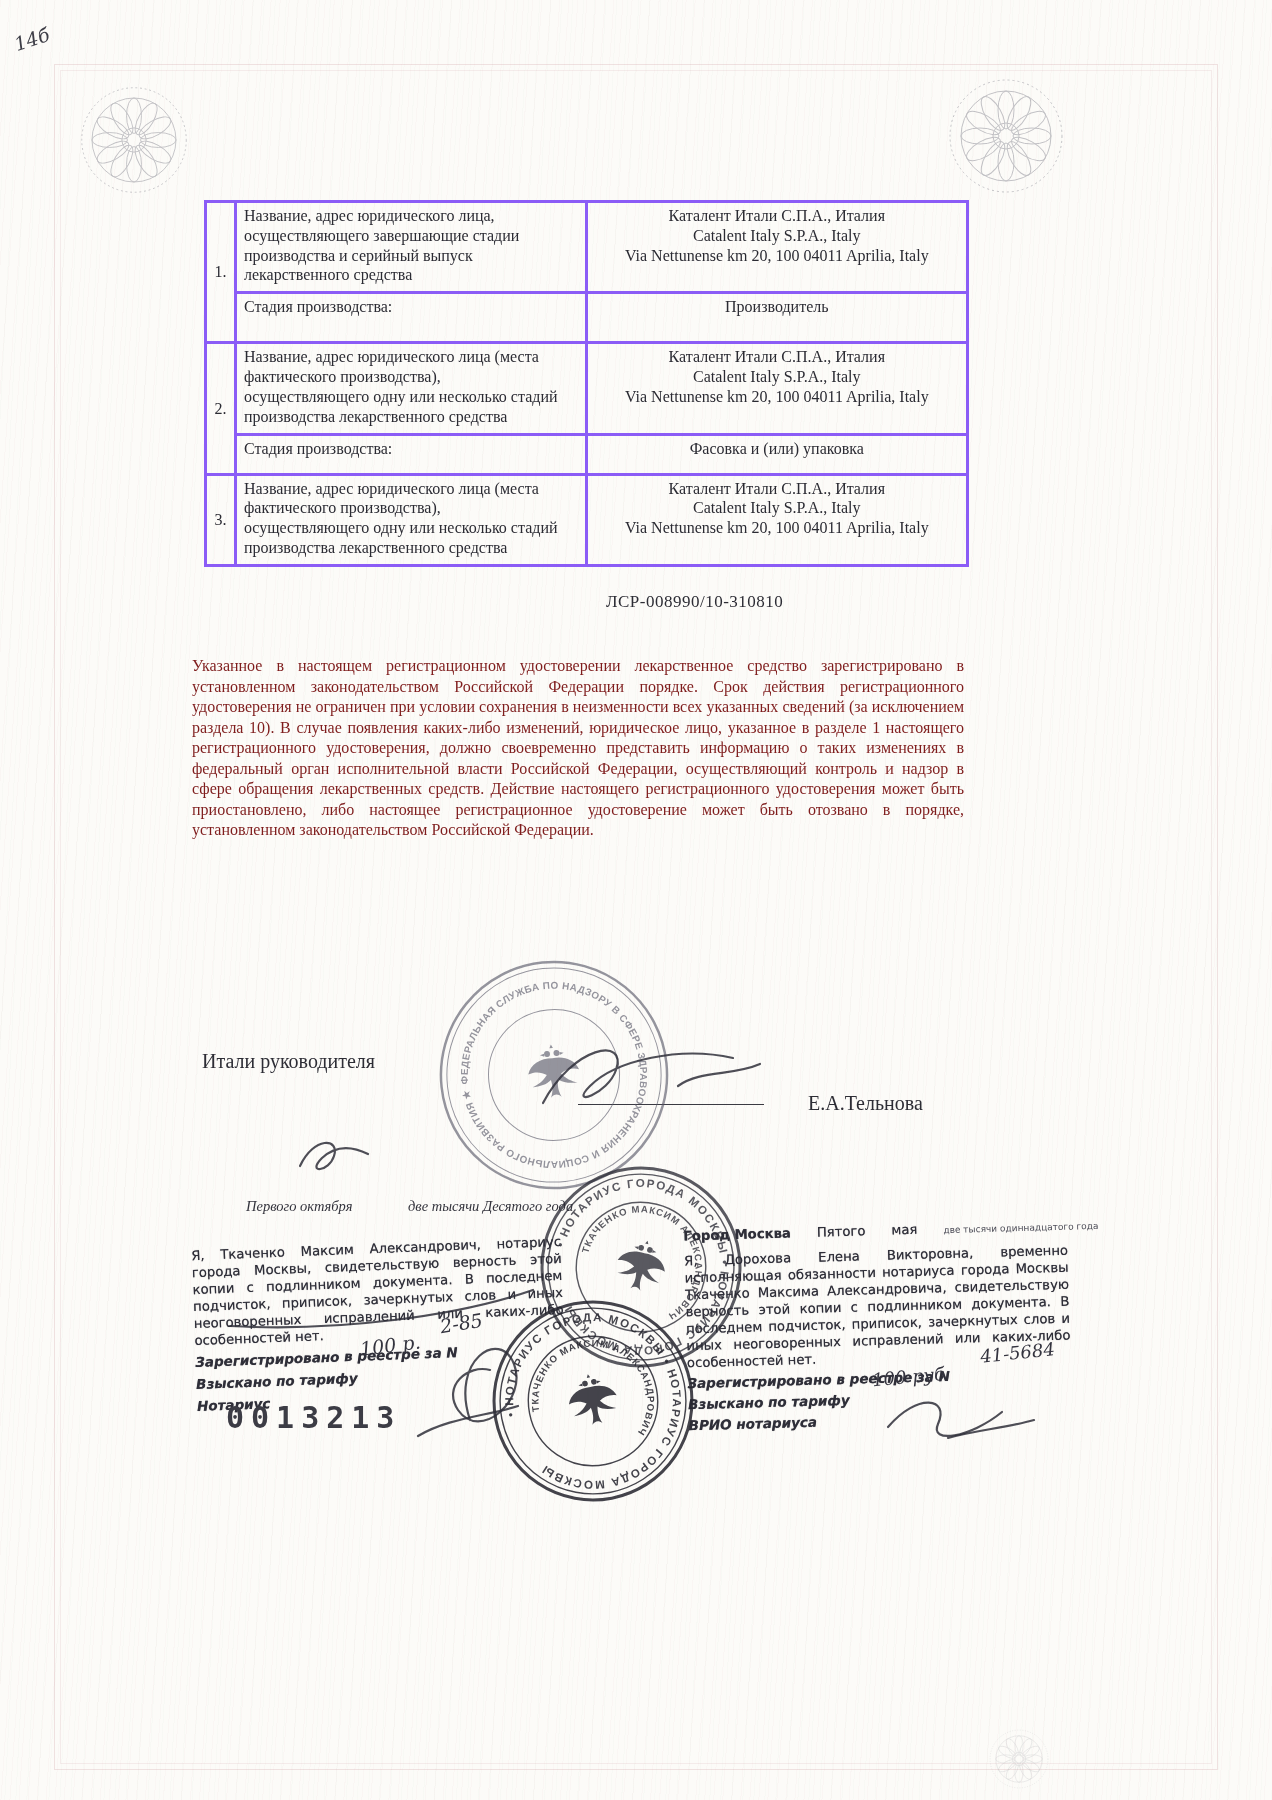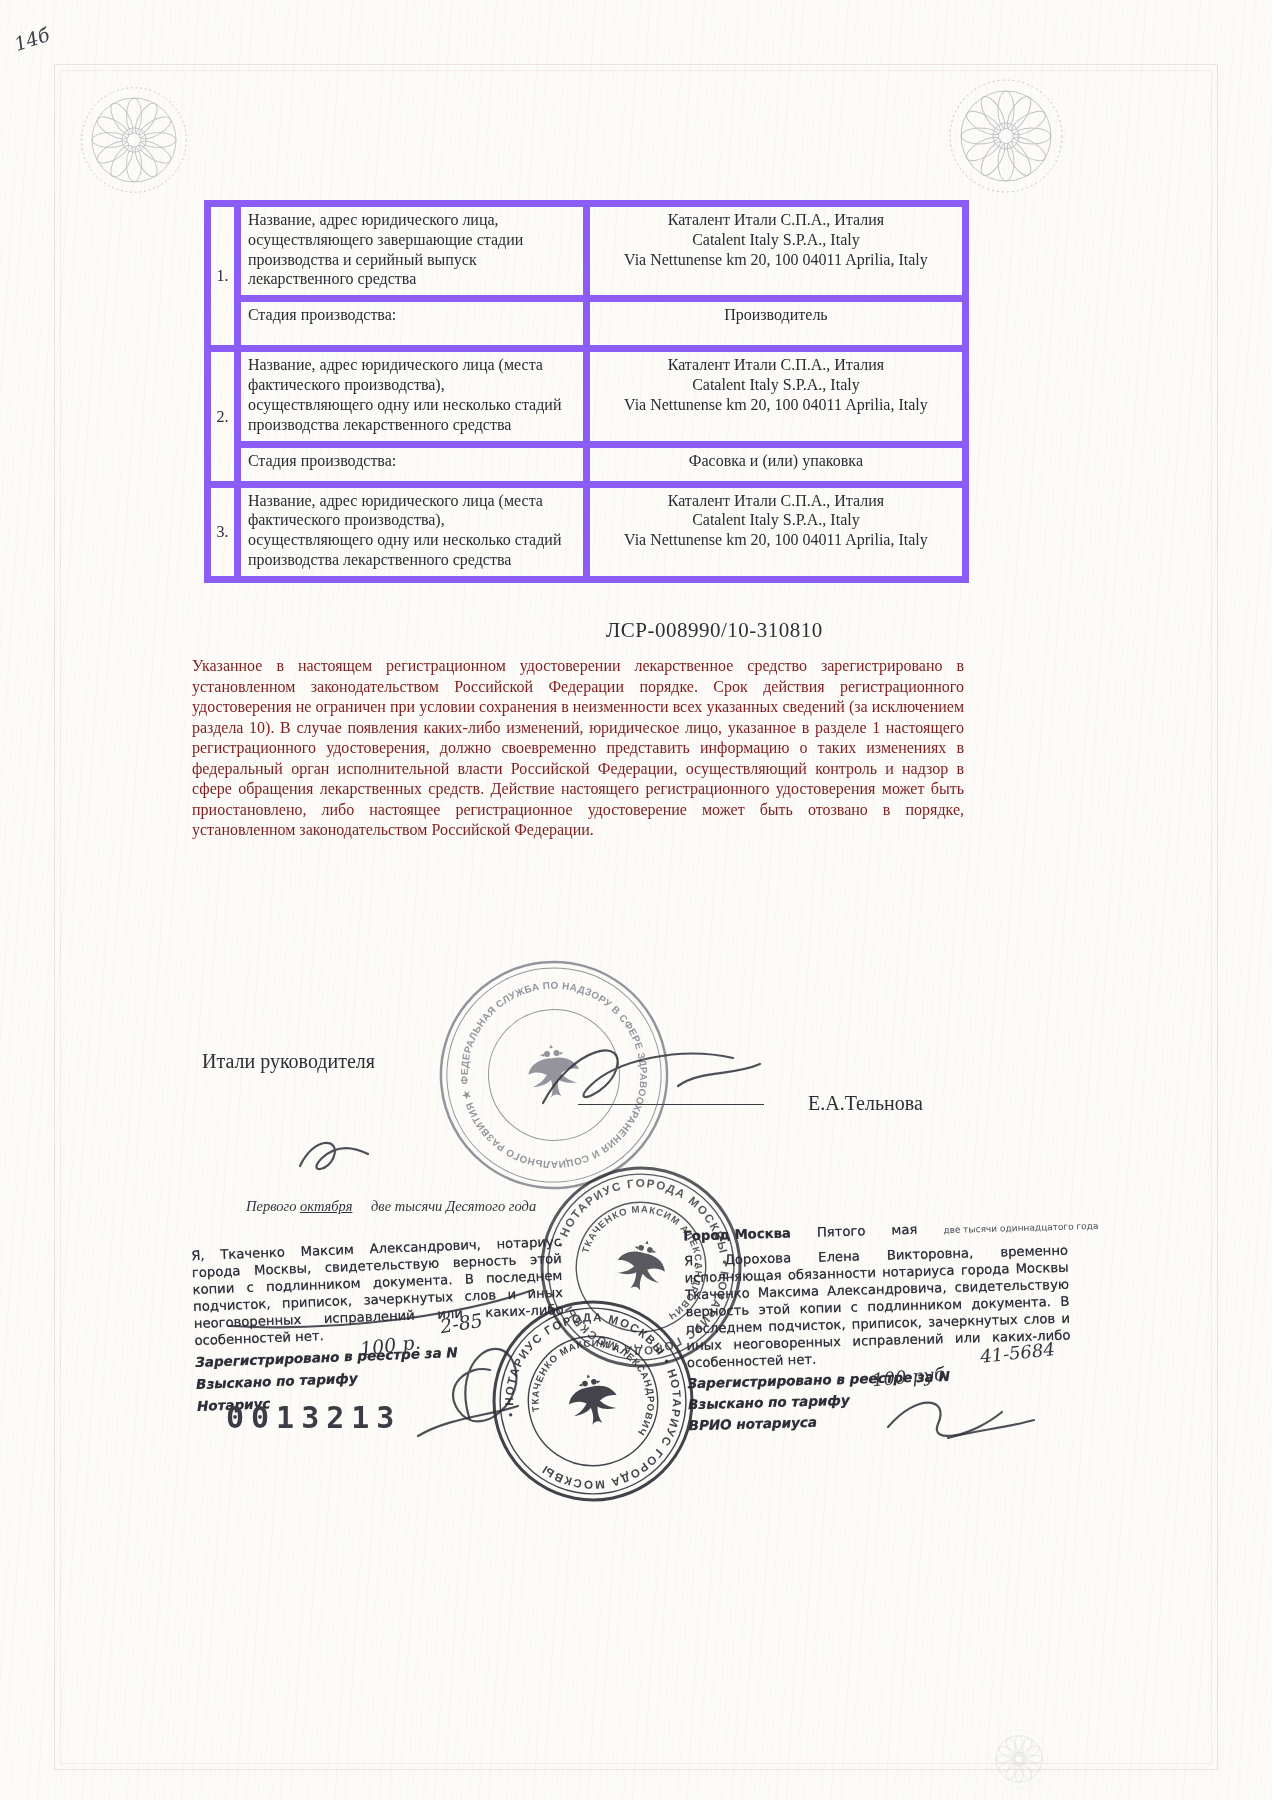--- a/index.html
+++ b/index.html
@@ -30,35 +30,35 @@
   }
   .rosette { position:absolute; color:#93939c; }
   .rosette.tl { left:78px; top:84px; width:112px; height:112px; opacity:.55; }
   .rosette.tr { left:946px; top:76px; width:120px; height:120px; opacity:.55; }
   .rosette.br { left:988px; top:1728px; width:62px; height:62px; opacity:.32; }
 
   .prod-table {
     position:absolute; left:204px; top:200px; width:765px;
     border-collapse:collapse; font-size:16px; line-height:1.24; color:#2b2b33;
   }
-  .prod-table td { border:7px solid #8b5cf6; padding:3px 7px 6px; vertical-align:top; }
+  .prod-table td { border:3px solid #8b5cf6; padding:3px 7px 6px; vertical-align:top; }
   .prod-table td.num { width:30px; text-align:center; vertical-align:middle; padding:2px; }
   .prod-table td.label { width:352px; }
   .prod-table td.value { width:383px;text-align:center; }
   .preline { white-space:pre-line; }
   .row-main td { height:84px; }
   .row-stage td { height:50px; }
   .row-stage.short td { height:40px; }
 
   .sec10-heading {
     position:absolute; left:205px; top:576px; width:320px;
     font-weight:bold; font-size:18.5px; line-height:1.3; white-space:pre-line;
   }
   .sec10-number {
-    position:absolute; left:606px; top:592px; font-size:21px; letter-spacing:.5px;margin-top:26px;
+    position:absolute; left:606px; top:592px; font-size:17px; letter-spacing:.5px;
   }
 
   .body-par {
     position:absolute; left:192px; width:772px; text-align:justify;
     font-size:16px; line-height:20.5px; color:#7f1d1d;
   }
   .p1 { top:656px; }
   .p2 { top:884px; font-weight:bold; }
 
   .sig-role { position:absolute; left:202px; top:1050px; font-size:20px; }
@@ -74,21 +74,21 @@
   .ring-text-ni { font-size:9.5px; letter-spacing:1px; font-weight:bold; fill:currentColor; font-family:"Liberation Sans", sans-serif; }
 
   .ink { position:absolute; pointer-events:none; }
   .ink path { fill:none; stroke:#2f2f3a; stroke-width:2.2; stroke-linecap:round; opacity:.85; }
 
   .dateline {
     position:absolute; left:246px; top:1198px; width:560px;
     font-style:italic; font-size:14.5px; color:#33333c;
   }
   .dateline .w1 { }
-  .dateline .w2 { margin-right:15px;text-decoration:underline; }
+  .dateline .w2 { margin-right:52px; }
 
   .notary { font-family:"DejaVu Sans", sans-serif; color:#2e2e38; }
   .smudge { text-shadow:0 0 .7px rgba(45,45,56,.75); }
   .notary-left {
     position:absolute; left:194px; top:1240px; width:370px; transform:rotate(-2.2deg);
     font-size:13.2px; line-height:17px; text-align:justify;
   }
   .notary-right {
     position:absolute; left:686px; top:1222px; width:384px; transform:rotate(-1.6deg);
     font-size:13.2px; line-height:17px; text-align:justify;

